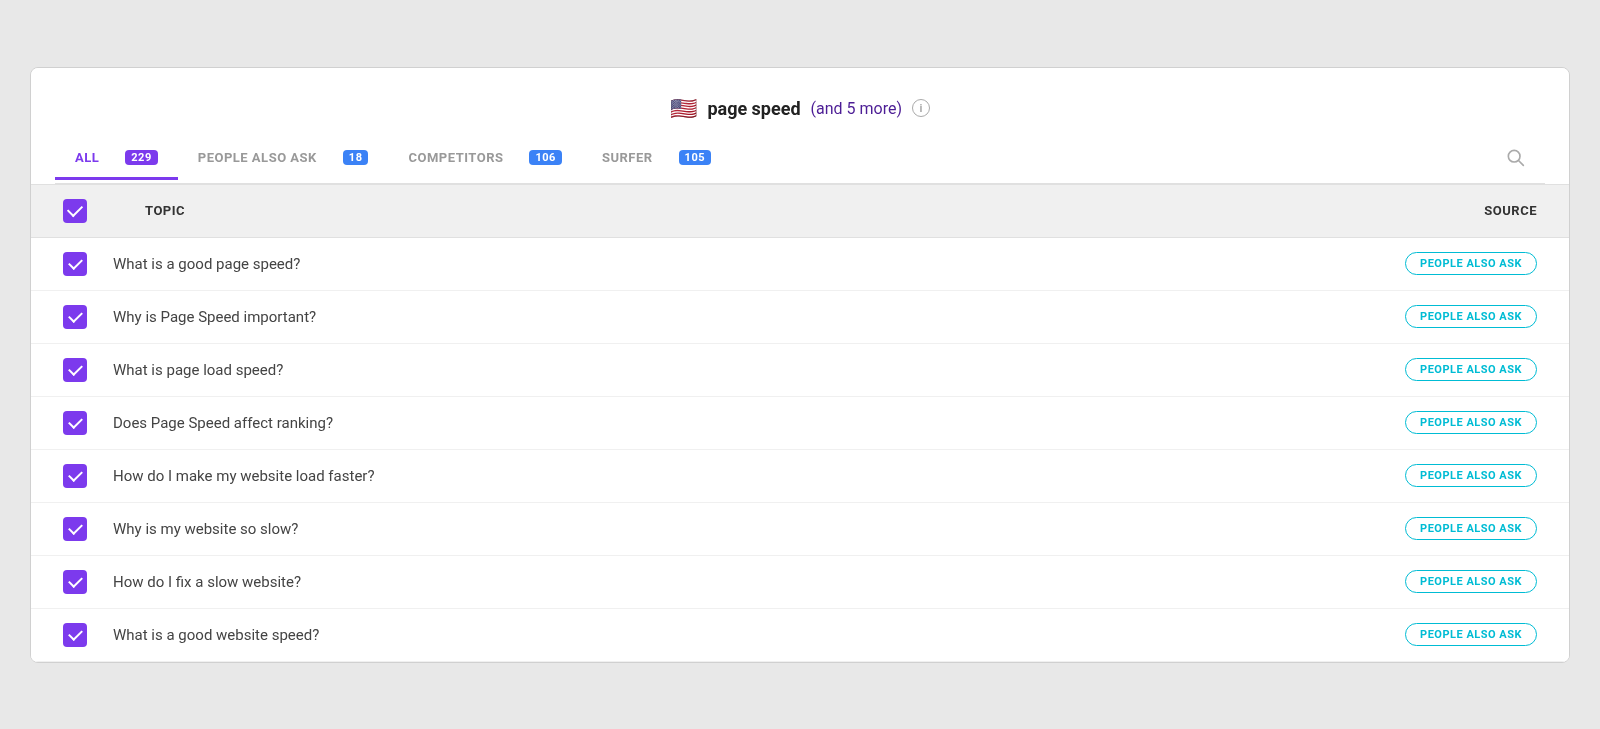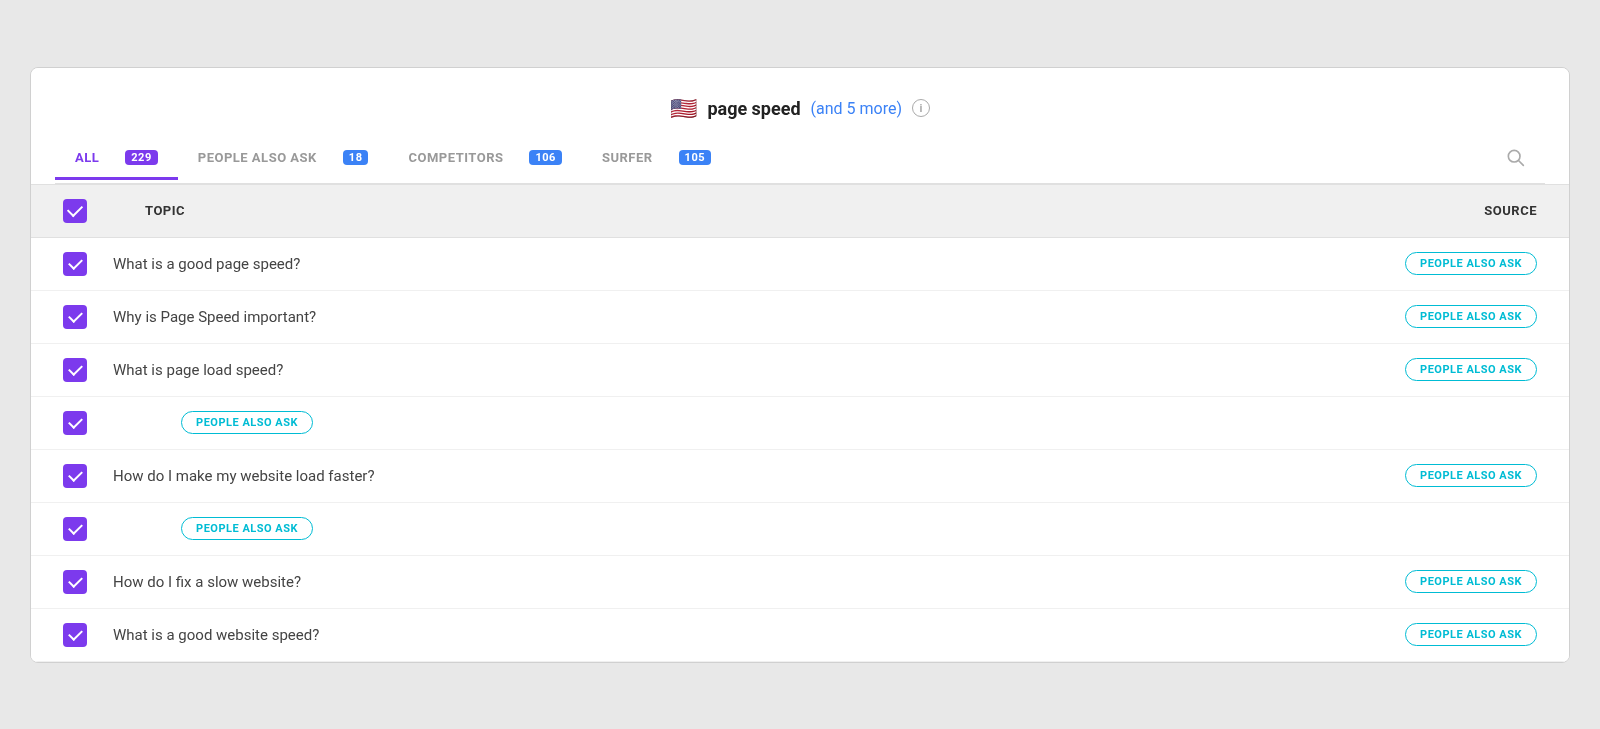--- a/index.html
+++ b/index.html
@@ -44,21 +44,21 @@
     }
 
     .title-keyword {
       font-size: 18px;
       font-weight: 700;
       color: #222;
     }
 
     .title-more {
       font-size: 16px;
-      color: #3b82f6;
+      color: #4c1d95;
       font-weight: 400;
     }
 
     .info-icon {
       display: inline-flex;
       align-items: center;
       justify-content: center;
       width: 18px;
       height: 18px;
       border: 1.5px solid #aaa;
@@ -315,37 +315,39 @@
       </div>
       <div class="row-topic">What is page load speed?</div>
       <div class="row-source">
         <span class="source-badge">PEOPLE ALSO ASK</span>
       </div>
     </div>
         <div class="table-row">
       <div class="row-checkbox">
         <div class="checkbox-checked"></div>
       </div>
+      <div class="row-topic">Does Page Speed affect ranking?</div>
       <div class="row-source">
         <span class="source-badge">PEOPLE ALSO ASK</span>
       </div>
     </div>
         <div class="table-row">
       <div class="row-checkbox">
         <div class="checkbox-checked"></div>
       </div>
       <div class="row-topic">How do I make my website load faster?</div>
       <div class="row-source">
         <span class="source-badge">PEOPLE ALSO ASK</span>
       </div>
     </div>
         <div class="table-row">
       <div class="row-checkbox">
         <div class="checkbox-checked"></div>
       </div>
+      <div class="row-topic">Why is my website so slow?</div>
       <div class="row-source">
         <span class="source-badge">PEOPLE ALSO ASK</span>
       </div>
     </div>
         <div class="table-row">
       <div class="row-checkbox">
         <div class="checkbox-checked"></div>
       </div>
       <div class="row-topic">How do I fix a slow website?</div>
       <div class="row-source">

